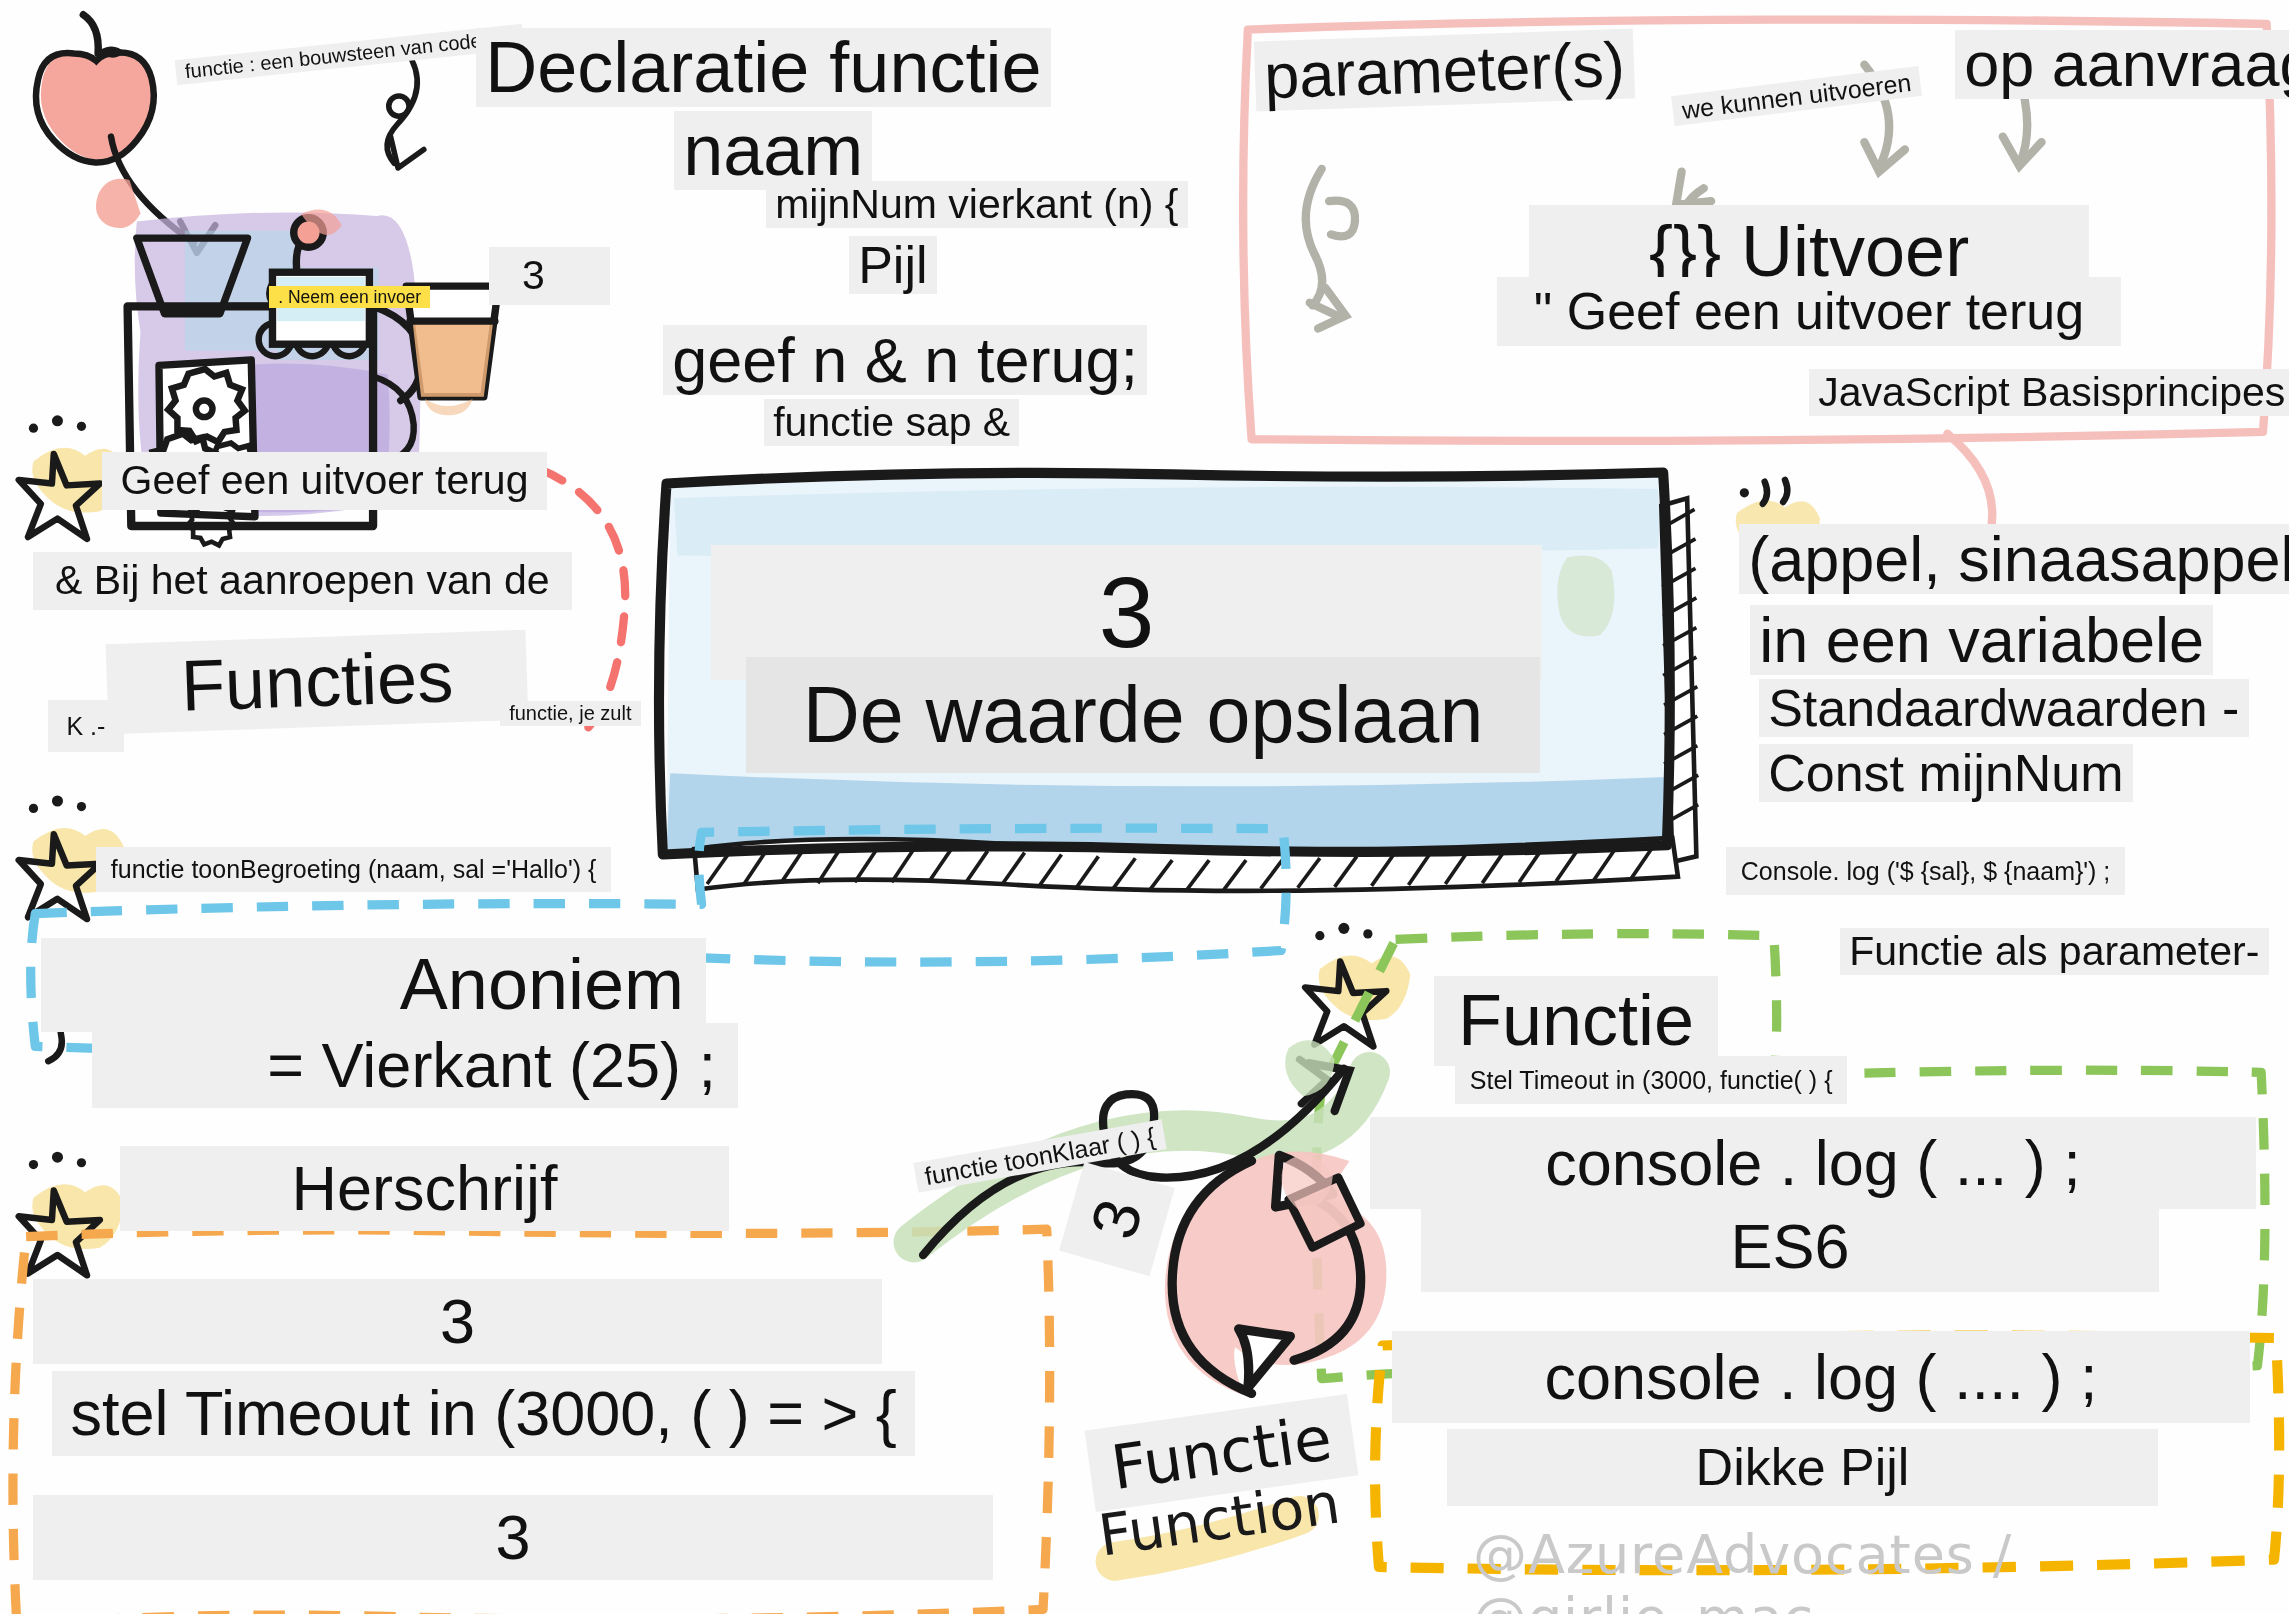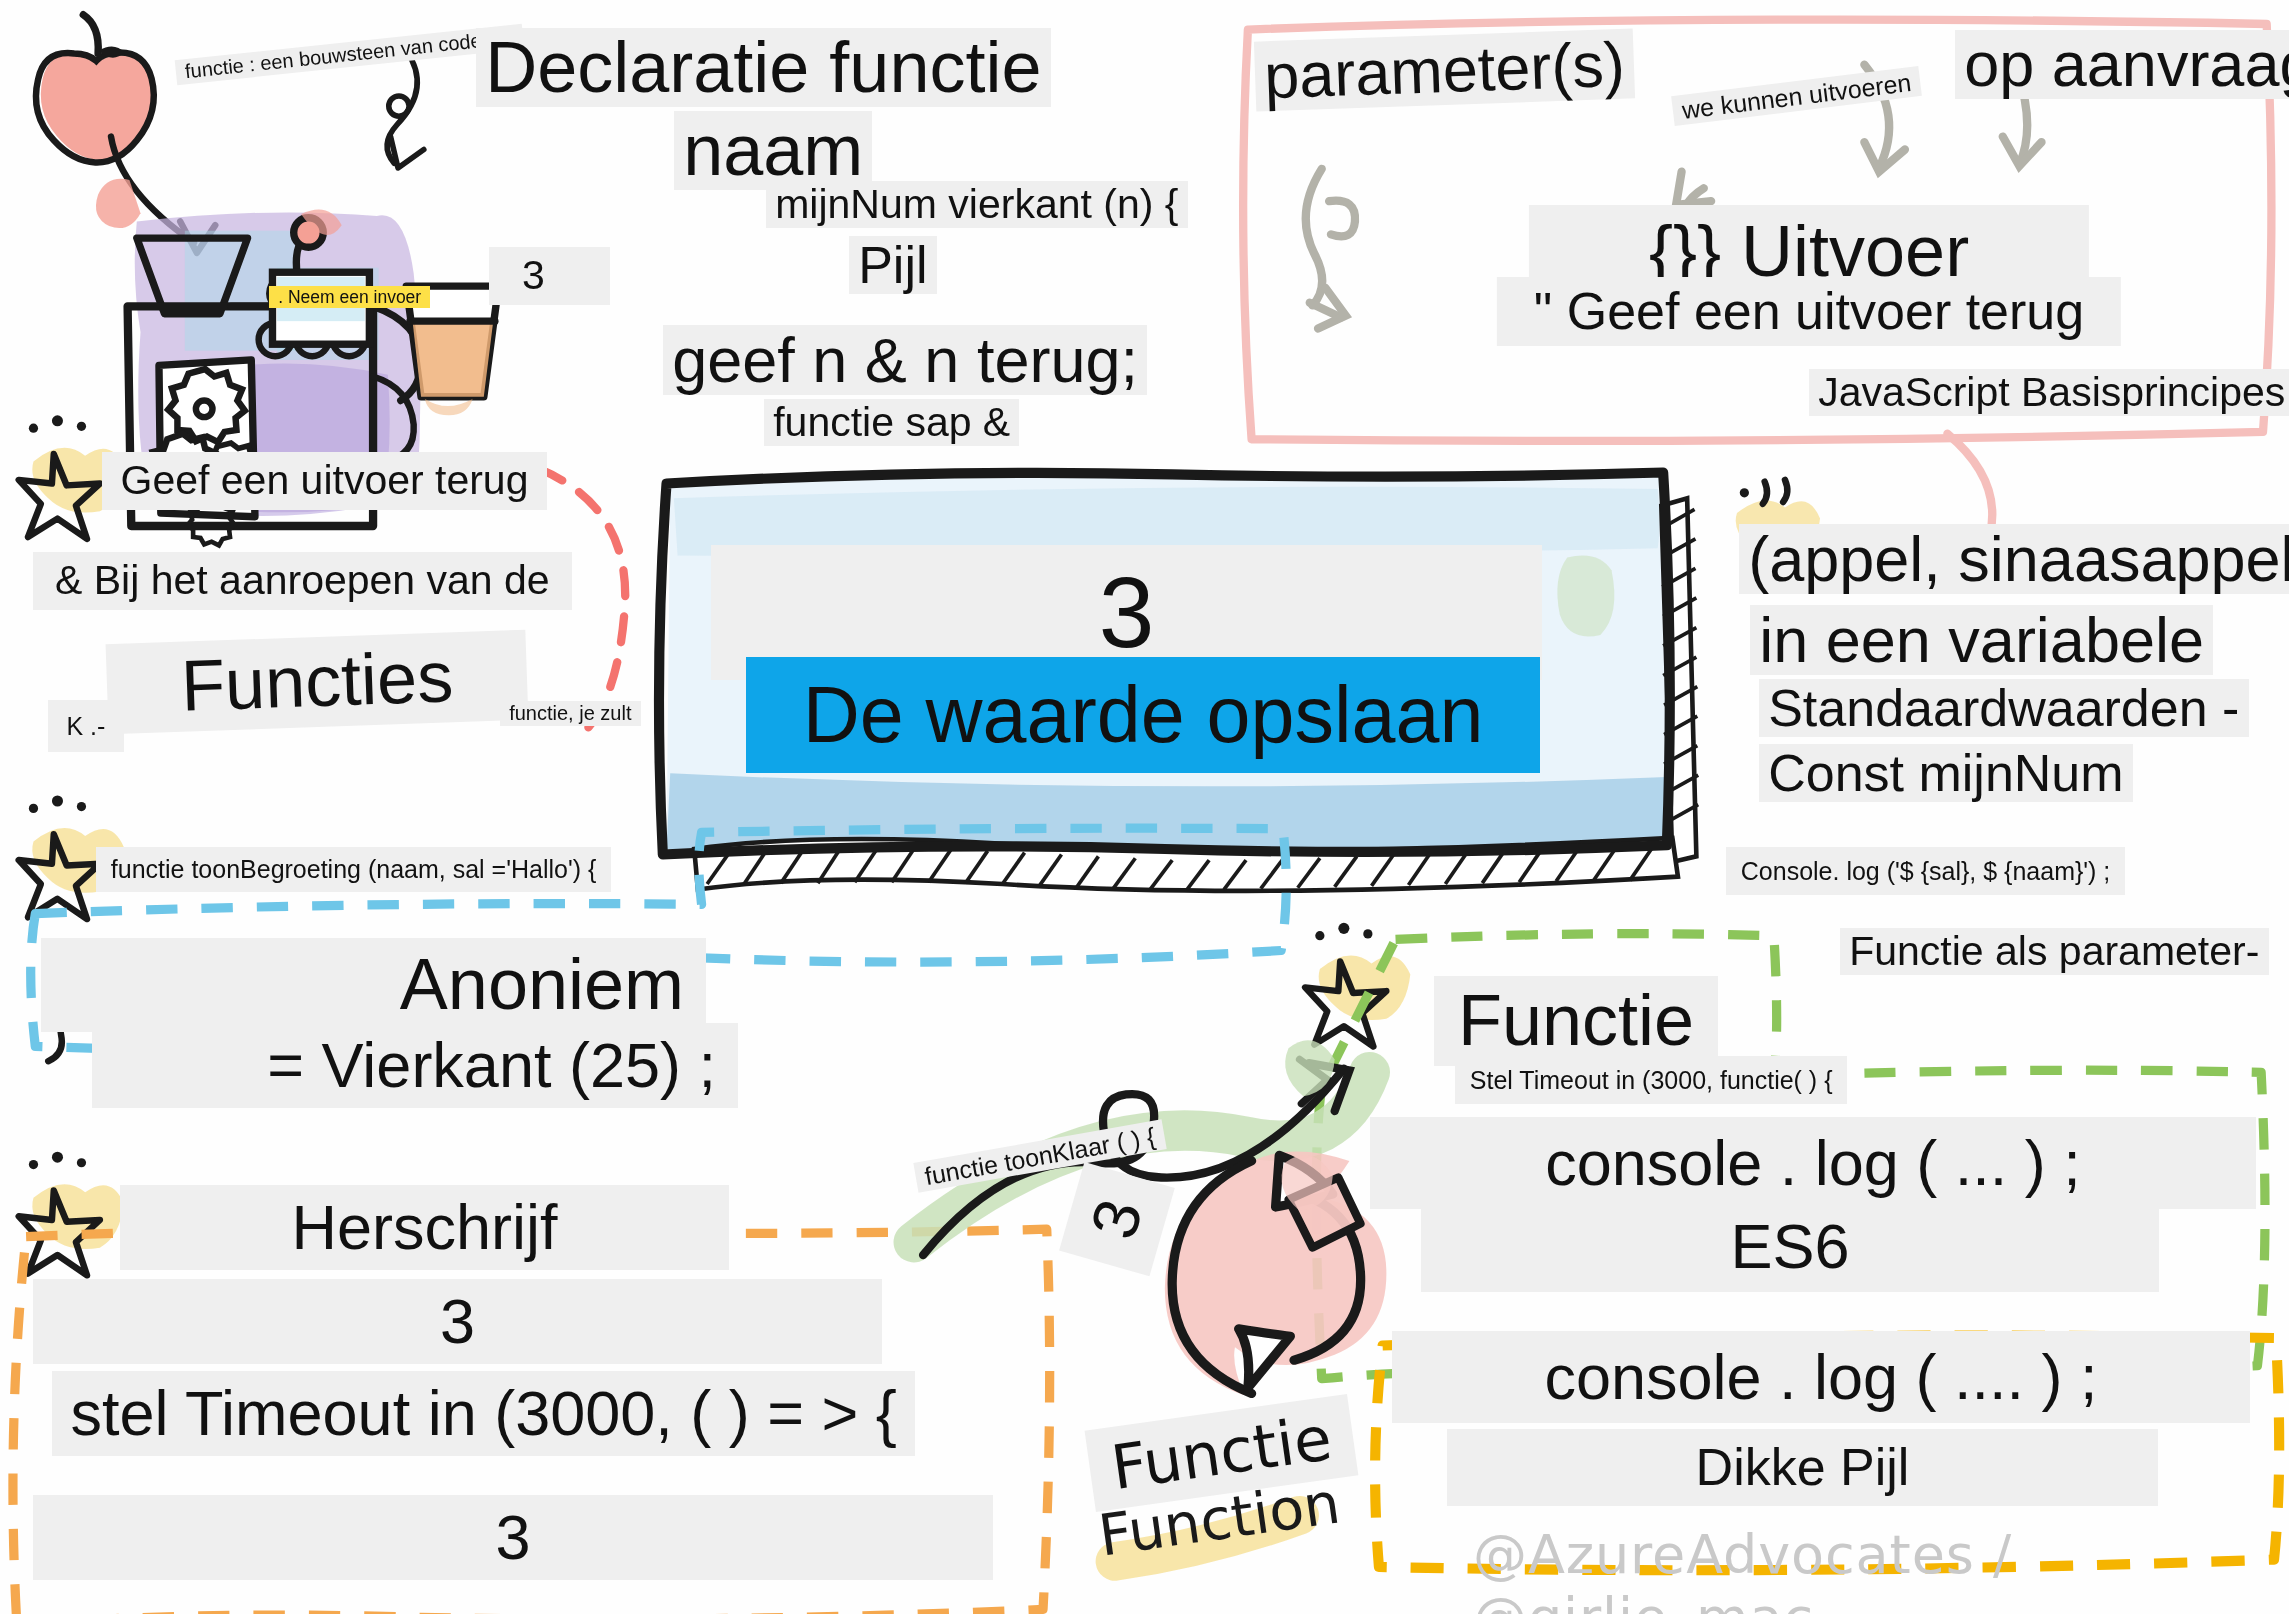--- a/index.html
+++ b/index.html
@@ -293,33 +293,33 @@
   <div class="abs hl md" style="left:1809px; top:369px;">JavaScript Basisprincipes</div>
 
   <div class="abs hl md" style="left:102px; top:452px; padding:7.4px 18.5px;">Geef een uitvoer terug</div>
   <div class="abs hl md" style="left:33px; top:552px; padding:7.4px 22px;">&amp; Bij het aanroepen van de</div>
   <div class="abs hl xxl" style="left:107px; top:637px; padding:7.4px 74px; transform:rotate(-2deg);">Functies</div>
   <div class="abs hl sm" style="left:48px; top:700px; padding:13px 18.5px;">K .-</div>
   <div class="abs hl tiny" style="left:500px; top:701px;">functie, je zult</div>
   <div class="abs hl sm" style="left:96px; top:847px; padding:9.2px 14.8px;">functie toonBegroeting (naam, sal ='Hallo') {</div>
 
   <div class="abs hl" style="left:711px; top:545px; width:831px; text-align:center; font-size:100px; background:#efefef; padding:14.8px 0;">3</div>
-  <div class="abs hl" style="left:746px; top:657px; width:794px; text-align:center; font-size:79px; background:#0ea5e9; padding:16.6px 0;">De waarde opslaan</div>
+  <div class="abs hl" style="left:746px; top:657px; width:794px; text-align:center; font-size:79px; background:#e5e5e5; padding:16.6px 0;">De waarde opslaan</div>
 
   <div class="abs hl xl" style="left:1739px; top:524px;">(appel, sinaasappel)</div>
   <div class="abs hl xl" style="left:1750px; top:605px;">in een variabele</div>
   <div class="abs hl lg" style="left:1759px; top:679px;">Standaardwaarden -</div>
   <div class="abs hl lg" style="left:1759px; top:744px;">Const mijnNum</div>
   <div class="abs hl sm" style="left:1726px; top:847px; padding:11px 14.8px;">Console. log ('$ {sal}, $ {naam}') ;</div>
   <div class="abs hl md" style="left:1840px; top:928px;">Functie als parameter-</div>
 
   <div class="abs hl xxl" style="left:41px; top:938px; width:665px; text-align:right; padding:9.2px 22px;">Anoniem</div>
   <div class="abs hl xl" style="left:92px; top:1023px; width:646px; text-align:right; padding:9.2px 22px;">= Vierkant (25) ;</div>
 
-  <div class="abs hl xl" style="left:120px; top:1185px; width:609px; text-align:center; padding:9.2px 18.5px;">Herschrijf</div>
+  <div class="abs hl xl" style="left:120px; top:1146px; width:609px; text-align:center; padding:9.2px 18.5px;">Herschrijf</div>
   <div class="abs hl xl" style="left:33px; top:1279px; width:849px; text-align:center; padding:9.2px 18.5px;">3</div>
   <div class="abs hl xl" style="left:52px; top:1371px; padding:9.2px 18.5px;">stel Timeout in (3000, ( ) = &gt; {</div>
   <div class="abs hl xl" style="left:33px; top:1495px; width:960px; text-align:center; padding:9.2px 18.5px;">3</div>
 
   <div class="abs hl sm" style="left:914px; top:1141px; transform:rotate(-10deg);">functie toonKlaar ( ) {</div>
   <div class="abs hl" style="left:1071px; top:1172px; font-size:65px; padding:13px 28px; transform:rotate(-74deg);">3</div>
   <div class="abs hl handwrite" style="left:1089px; top:1412px; font-size:61px; padding:9.2px 22px; transform:rotate(-8deg);">Functie</div>
   <div class="abs handwrite" style="left:1098px; top:1486px; font-size:57px; color:#1a1a1a; transform:rotate(-8deg);">Function</div>
 
   <div class="abs hl xxl" style="left:1434px; top:976px; padding:7.4px 24px;">Functie</div>

